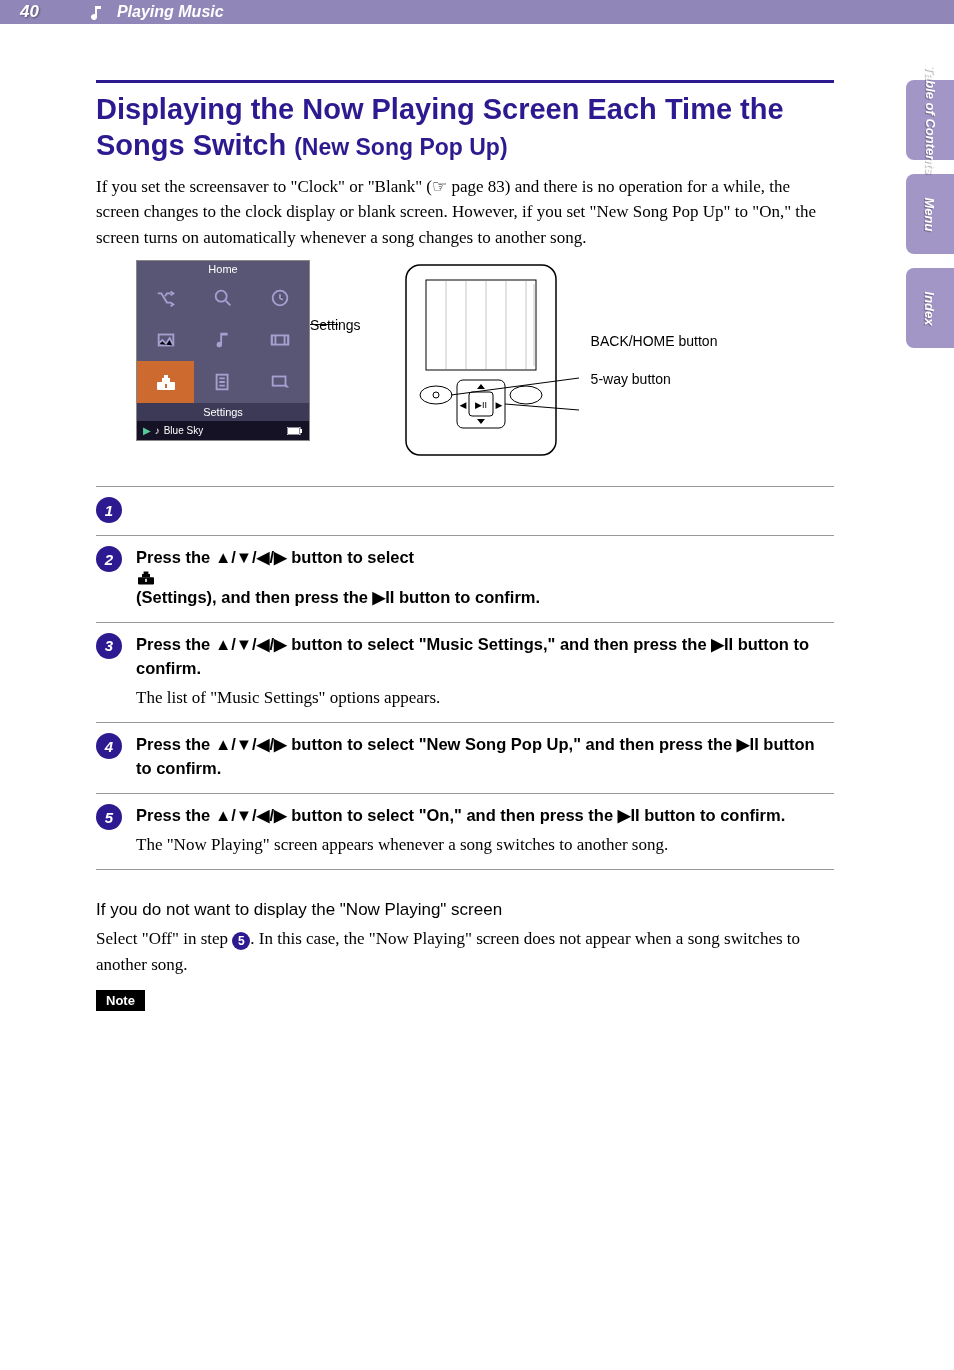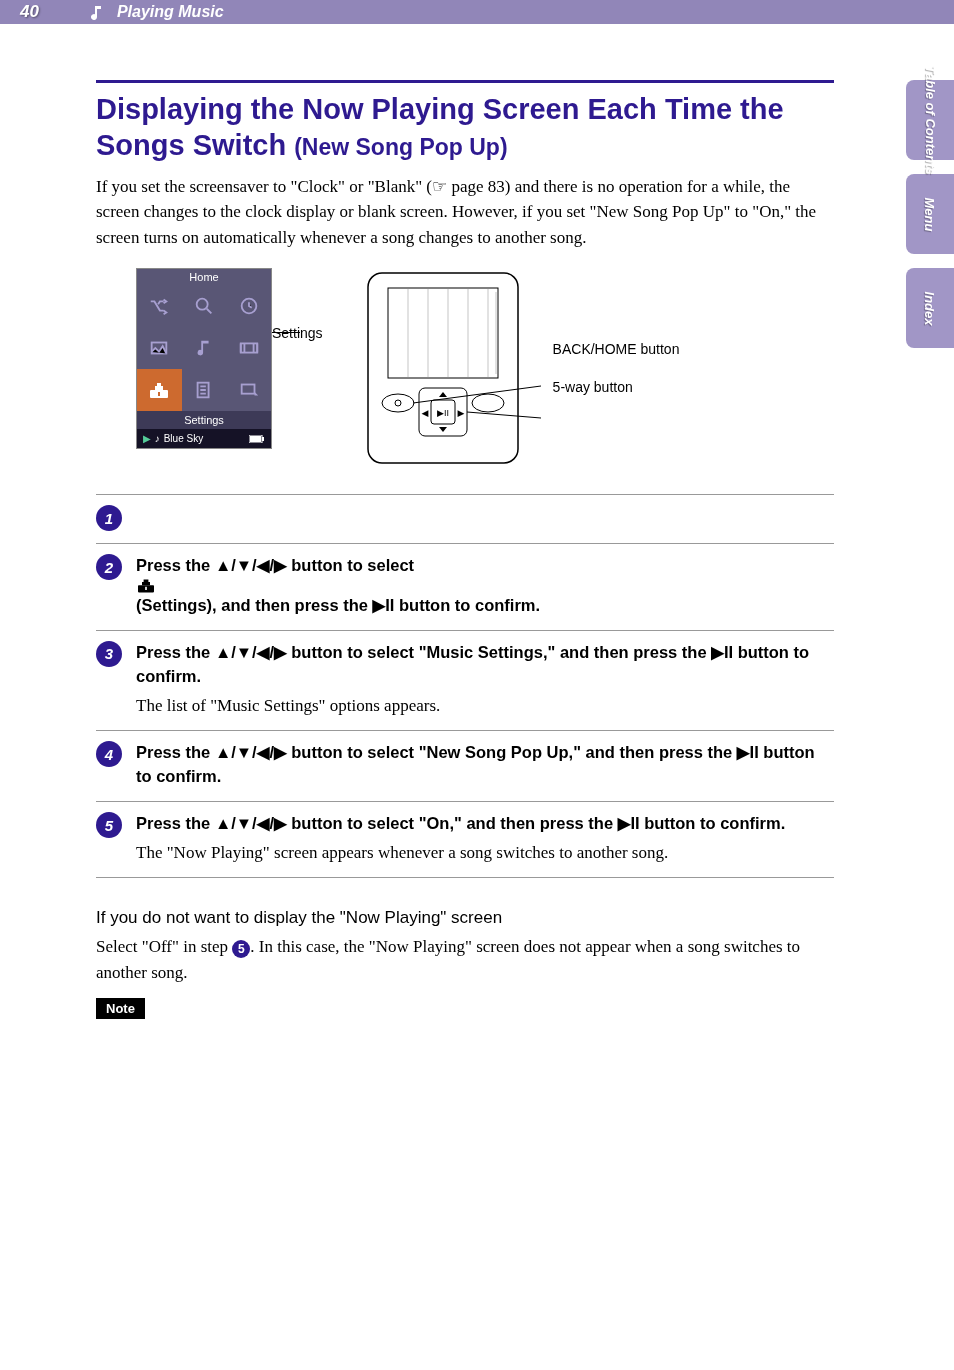--- a/index.html
+++ b/index.html
@@ -9,24 +9,24 @@
 .header-bar .icon{margin-right:12px}
 .section-title{font-weight:bold;font-style:italic;font-size:16px}
 .side-tabs{position:absolute;right:0;top:80px;display:flex;flex-direction:column;gap:14px}
 .tab{background:#a196c6;color:#fff;width:48px;height:80px;border-radius:8px 0 0 8px;display:flex;align-items:center;justify-content:center;font-family:Arial,sans-serif;font-size:13px;font-weight:bold;font-style:italic;cursor:pointer;text-shadow:1px 1px 1px rgba(0,0,0,.3)}
 .tab span{display:block;transform:rotate(90deg);white-space:nowrap}
 .tab.toc span{line-height:1.1;text-align:center}
 .content{padding:20px 120px 40px 96px}
 .title-rule{border-top:3px solid #2e1a90;margin-top:36px;margin-bottom:8px}
 h1{font-family:Arial,Helvetica,sans-serif;font-weight:800;color:#2e1a90;font-size:29px;line-height:1.25;margin-bottom:10px}
 h1 .sub{font-size:23px}
-.intro{font-size:17px;line-height:1.5;margin:10px 0 18px}
+.intro{font-size:17px;line-height:1.5;margin:10px 0 10px}
 .diagrams{display:flex;align-items:flex-start;gap:20px;margin:10px 0 26px}
 .screen-diag{position:relative;display:flex;align-items:center}
-.player-screen{width:136px;border:1px solid #888;background:#fff}
+.player-screen{width:174px;border:1px solid #888;background:#fff}
 .ps-top{background:#595675;color:#fff;text-align:center;font-size:11px;font-family:Arial;padding:2px 0}
 .ps-grid{display:grid;grid-template-columns:repeat(3,1fr);grid-template-rows:repeat(3,42px);background:#595675}
 .ps-cell{display:flex;align-items:center;justify-content:center;color:#a79fd0;font-size:20px}
 .ps-cell.active{background:#cd6a2f;color:#fff}
 .ps-settings{background:#3d3a57;color:#fff;font-size:11px;font-family:Arial;text-align:center;padding:3px 0}
 .ps-nowplaying{background:#151226;color:#fff;font-size:10px;font-family:Arial;padding:4px 6px;display:flex;align-items:center;justify-content:space-between}
 .ps-nowplaying .np-left{display:flex;align-items:center;gap:4px}
 .callout-line{border-top:1px solid #000;width:28px;position:relative;top:-18px}
 .callout-label{font-family:Arial;font-size:14px;margin-left:0;position:relative;top:-26px}
 .device-wrap{display:flex;align-items:center;gap:10px}

